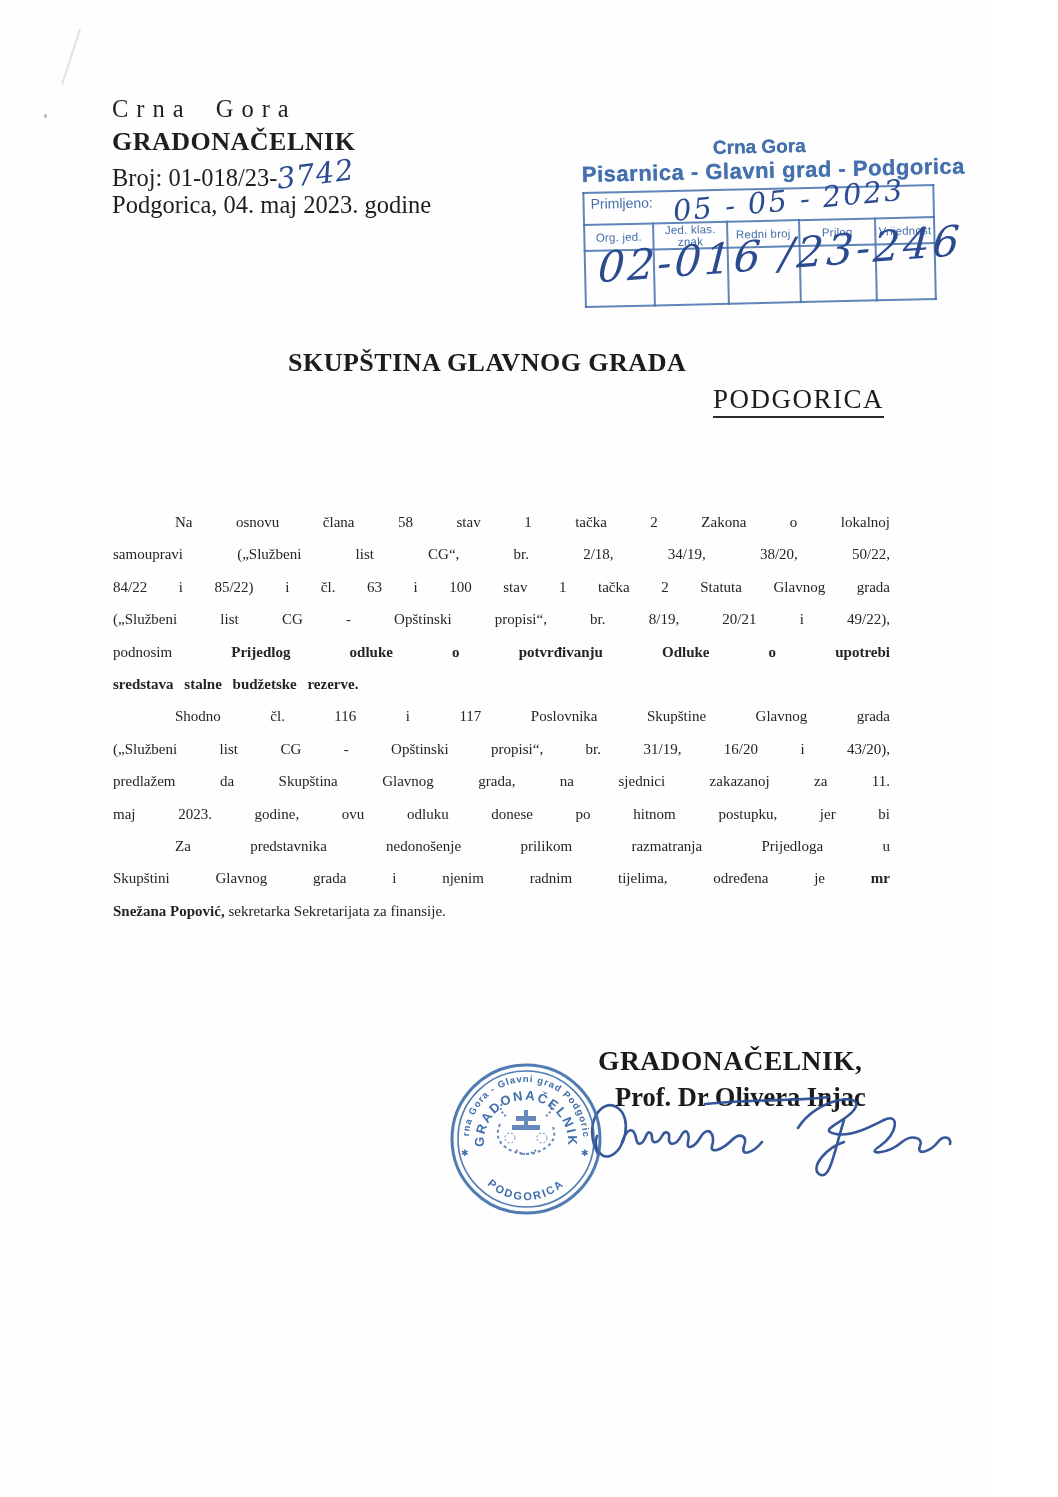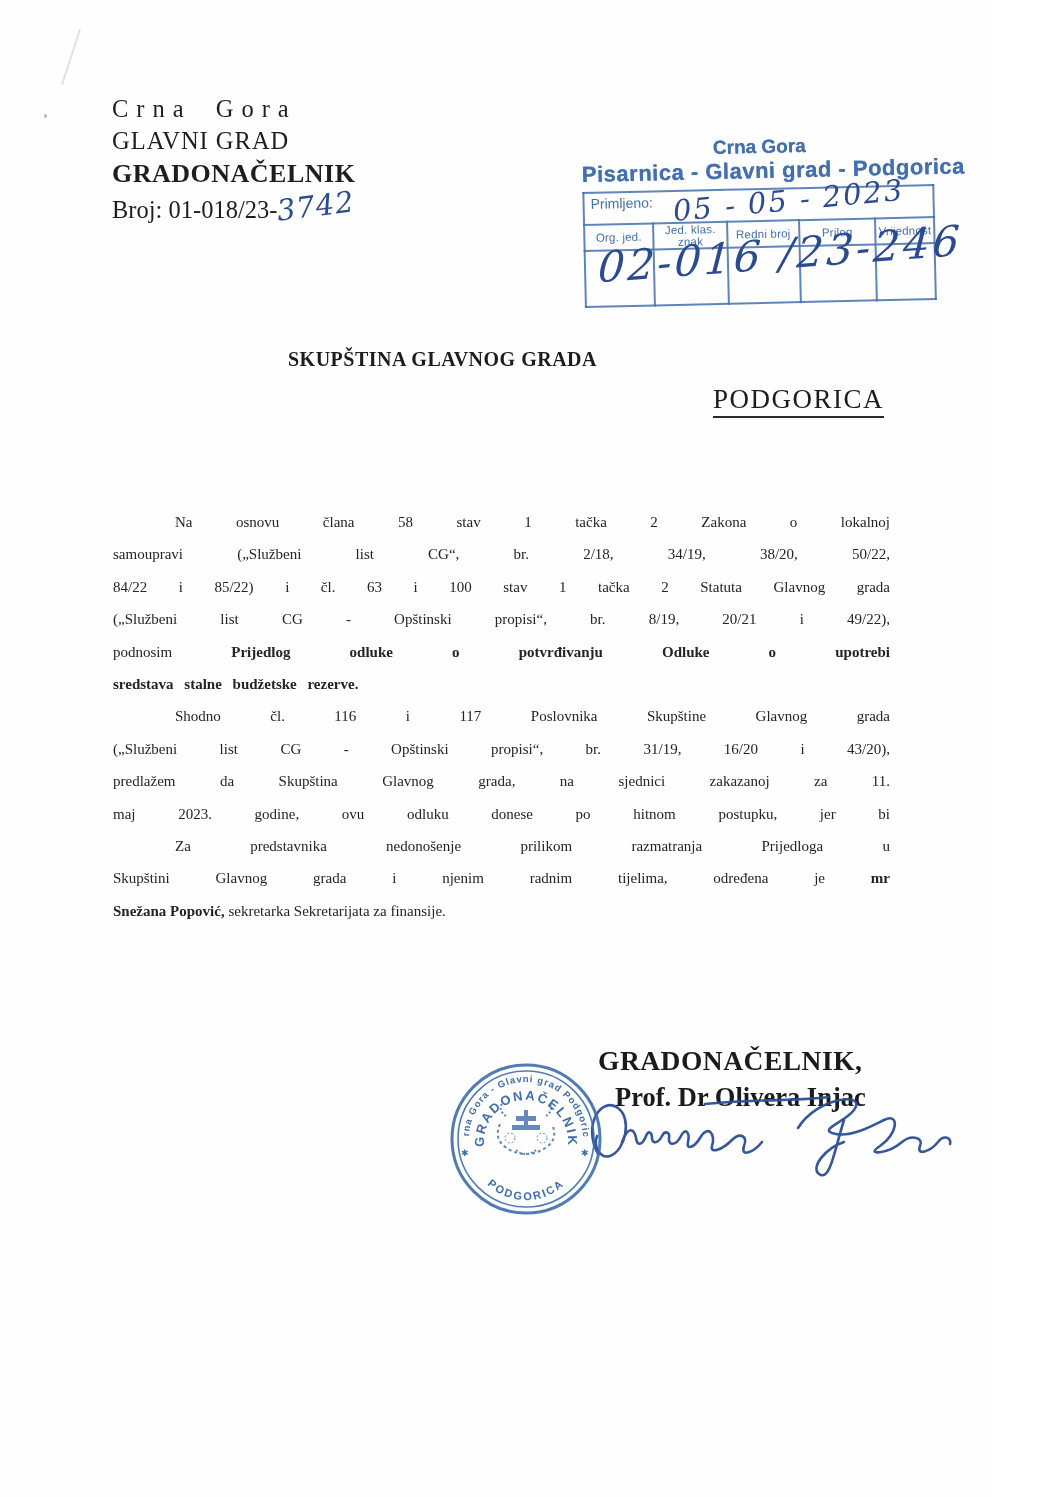--- a/index.html
+++ b/index.html
@@ -25,21 +25,21 @@
   .stamp .t2{text-align:center;font-weight:bold;font-size:22px;letter-spacing:0.5px;text-shadow:0 0 0.7px #4470ad;white-space:nowrap;}
   .stamp table{border-collapse:collapse;width:352px;margin-top:4px;}
   .stamp td,.stamp th{border:2px solid rgba(68,112,173,0.85);font-weight:normal;}
   .stamp .rowlabel{font-size:14px;padding:2px 0 2px 6px;height:26px;text-align:left;vertical-align:top;}
   .stamp th{font-size:11.5px;height:22px;letter-spacing:0.2px;padding:0 2px;}
   .stamp .entryrow td{height:52px;}
   .hw-date{position:absolute;left:90px;top:48px;font-size:29px;transform:rotate(-4deg);letter-spacing:2px;white-space:nowrap;}
   .hw-entry{position:absolute;left:14px;top:94px;font-size:42px;transform:rotate(-3deg) skewX(-8deg);letter-spacing:3px;white-space:nowrap;}
 
   
-  .addr1{position:absolute;left:288px;top:348px;font-weight:bold;font-size:20px;letter-spacing:0.5px;color:#1c1c1c;white-space:nowrap;}
+  .addr1{position:absolute;left:288px;top:348px;font-weight:bold;font-size:26px;letter-spacing:0.5px;color:#1c1c1c;white-space:nowrap;}
   .addr2{position:absolute;left:713px;top:384px;font-size:27px;letter-spacing:1.5px;color:#1c1c1c;border-bottom:2px solid #2a2a2a;padding-bottom:1px;white-space:nowrap;}
 
   
   .bodytext{position:absolute;left:113px;top:506px;width:777px;font-size:15px;line-height:32.4px;color:#242424;}
   .bodytext .ln{height:32.4px;overflow:visible;}
   .jl{text-align:justify;text-align-last:justify;}
   .ind{text-indent:62px;}
   .b{font-weight:bold;}
   .wsp{word-spacing:7px;}
 
@@ -52,23 +52,23 @@
 </head>
 <body>
 
 <div class="page">
 
   <div class="scratch"></div>
   <div class="dot"></div>
 
   <div class="hdr">
     <div class="l country">Crna Gora</div>
-    <div class="l org">GLAVNI GRAD</div>
     <div class="l role">GRADONAČELNIK</div>
     <div class="l"><span>Broj: 01-018/23-</span><span class="hw hw-num">3742</span></div>
+    <div class="l">Podgorica, 04. maj 2023. godine</div>
   </div>
 
   <div class="stamp">
     <div class="t1">Crna Gora</div>
     <div class="t2">Pisarnica - Glavni grad - Podgorica</div>
     <table>
       <tbody>
           <tr>
             <td class="rowlabel" colspan="5">Primljeno:</td>
           </tr>

